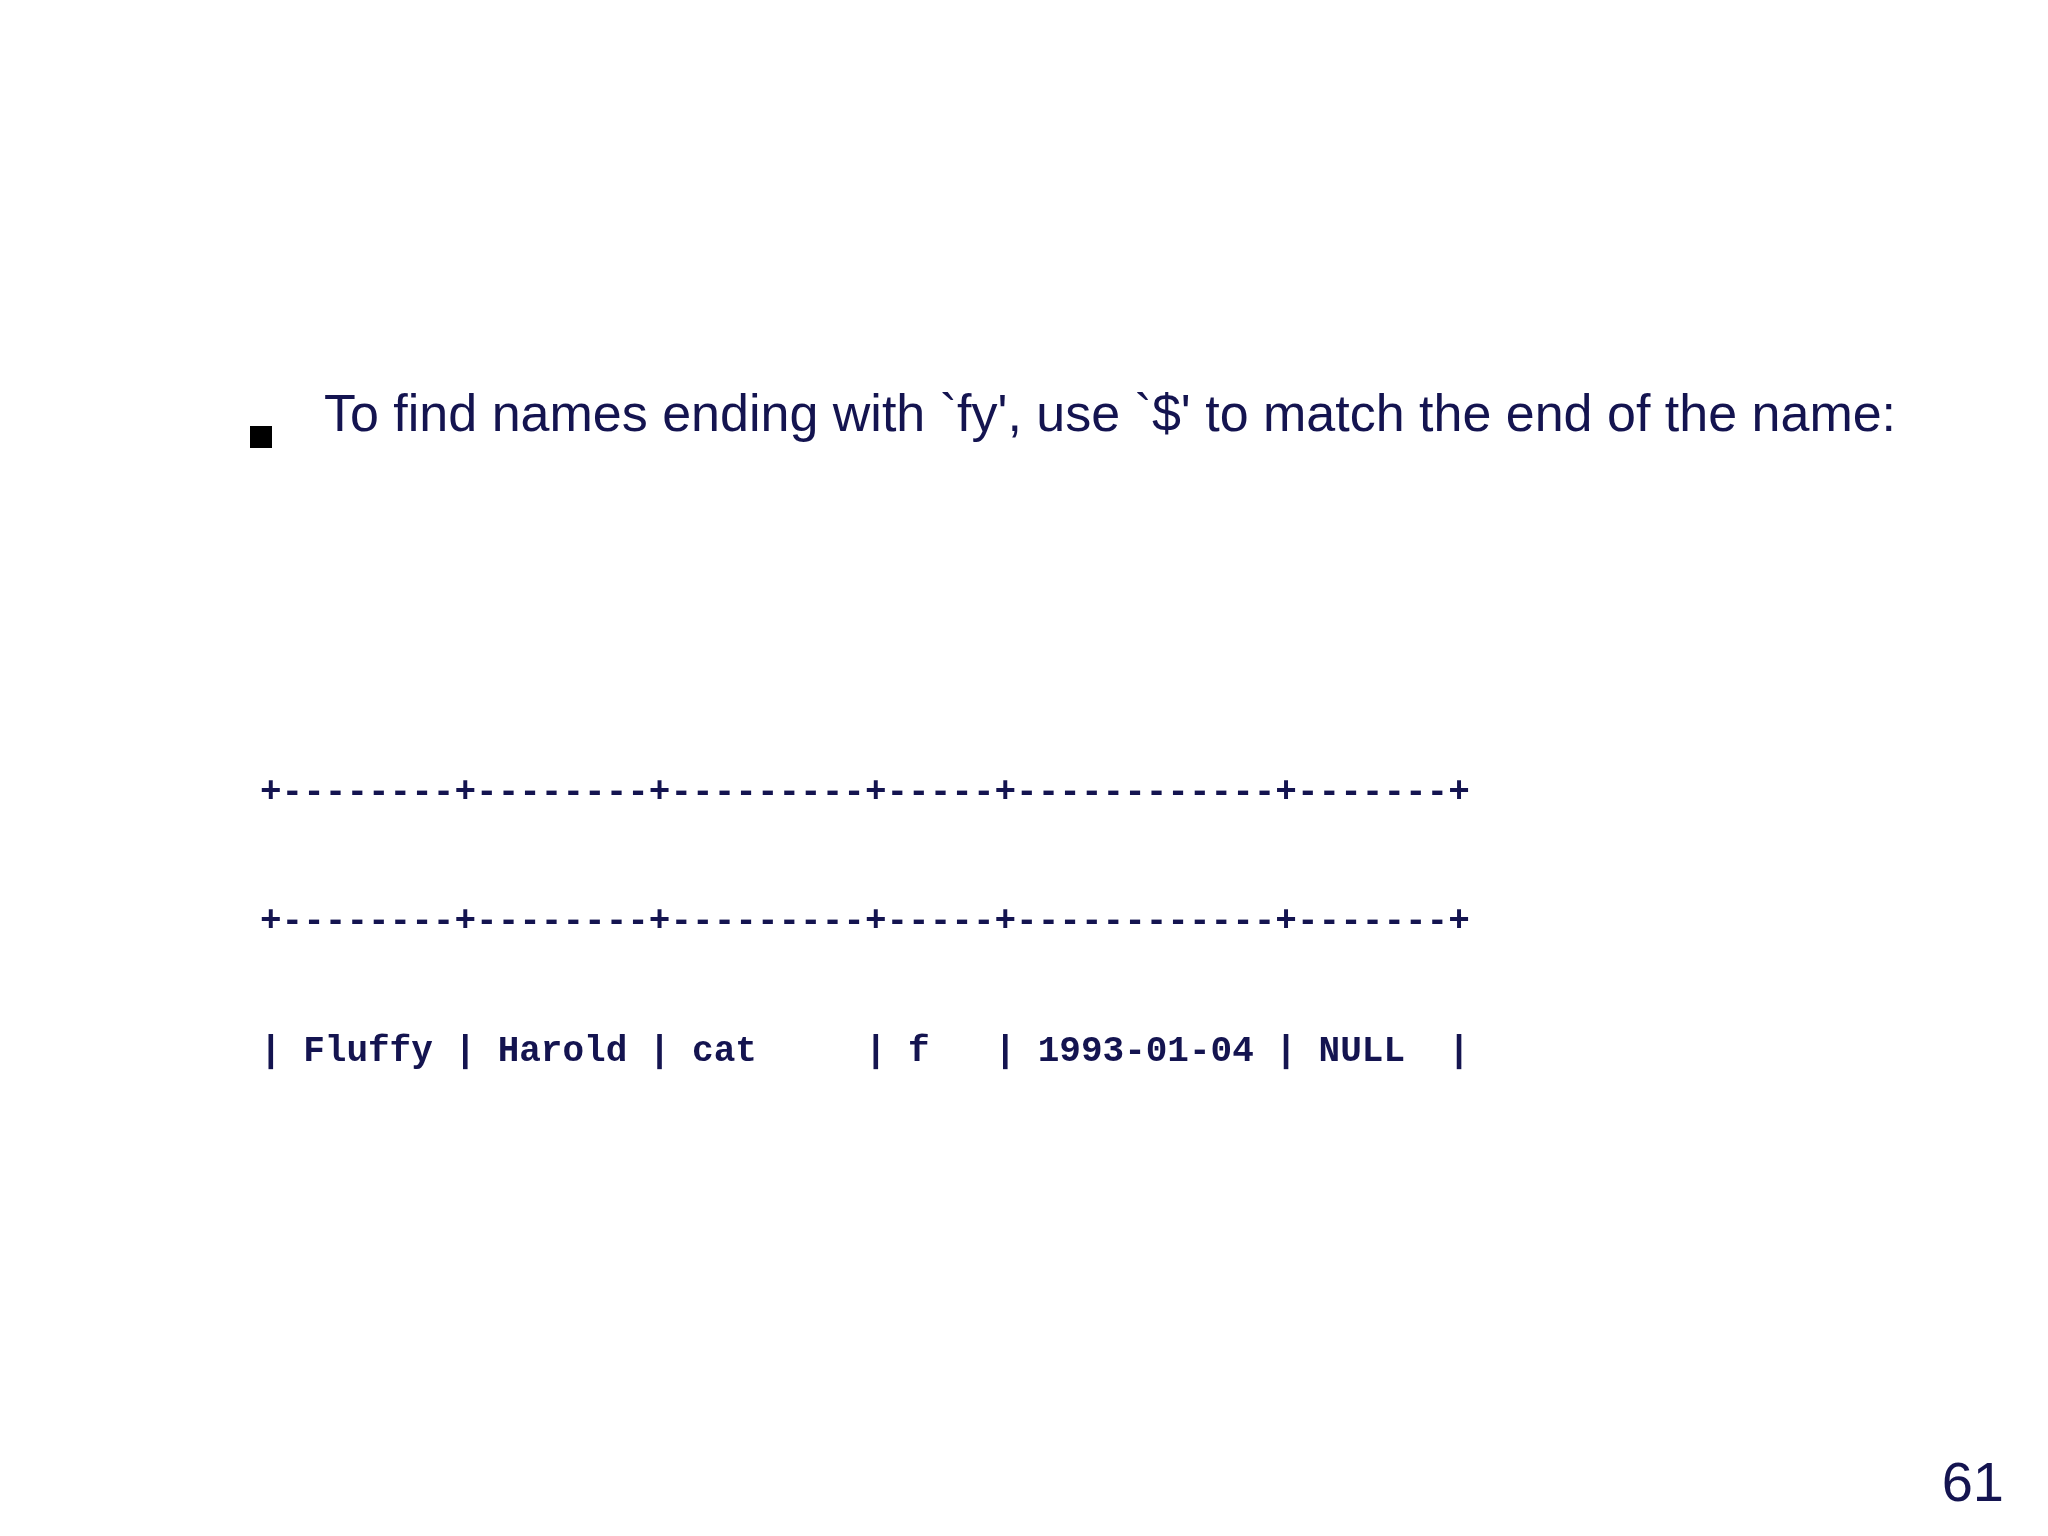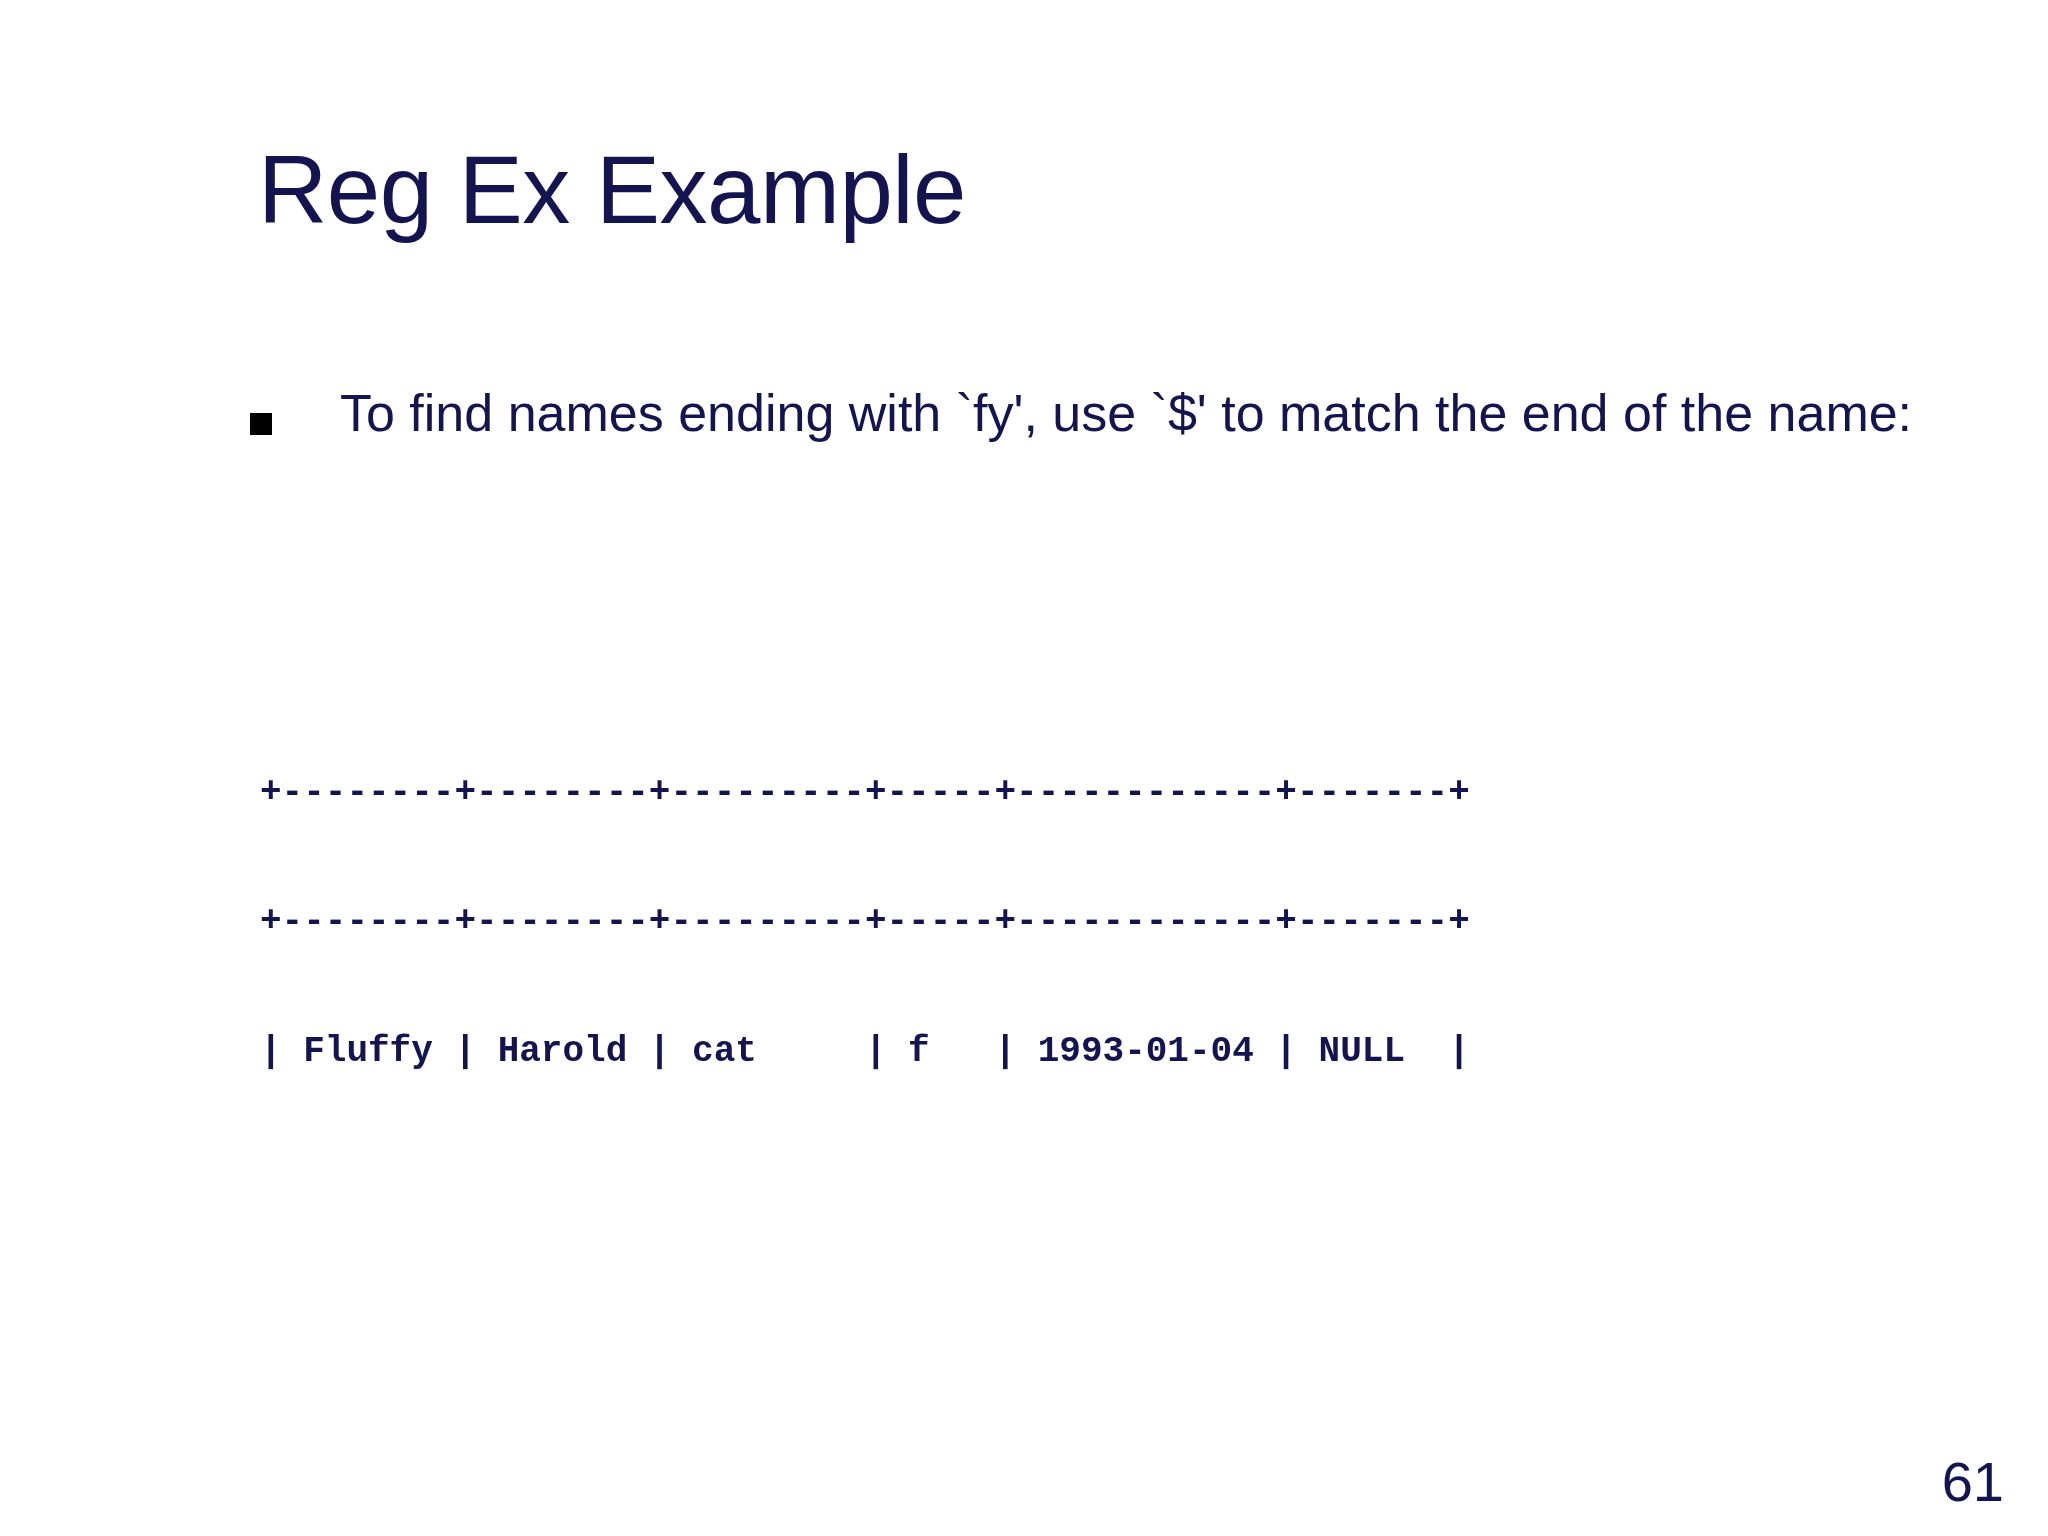--- a/index.html
+++ b/index.html
@@ -39,22 +39,22 @@
 
   
   .bullet-list {
     position: absolute;
     left: 250px;
     top: 380px;
     width: 1680px;
   }
   .bullet-item {
     display: flex;
-    align-items: center;
-    gap: 16px;
+    align-items: flex-end;
+    gap: 0;
   }
   .bullet-marker {
     flex: 0 0 auto;
     width: 22px;
     height: 22px;
     background: #000000;
     margin-top: 21px;
     margin-right: 52px;
   }
   .bullet-text {
@@ -96,21 +96,20 @@
     font-family: "Liberation Sans", sans-serif;
     font-size: 56px;
     color: #141450;
   }
 </style>
 </head>
 <body>
 
 <div class="slide">
 
-  <h1 class="slide-title">Reg Ex Example</h1>
 
   <div class="bullet-list">
     <div class="bullet-item">
       <span class="bullet-marker"></span>
       <span class="bullet-text">To find names ending with `fy', use `$' to match the end of the name:</span>
     </div>
   </div>
 
   <div class="code-block">
     <span class="code-line spacer"></span>

